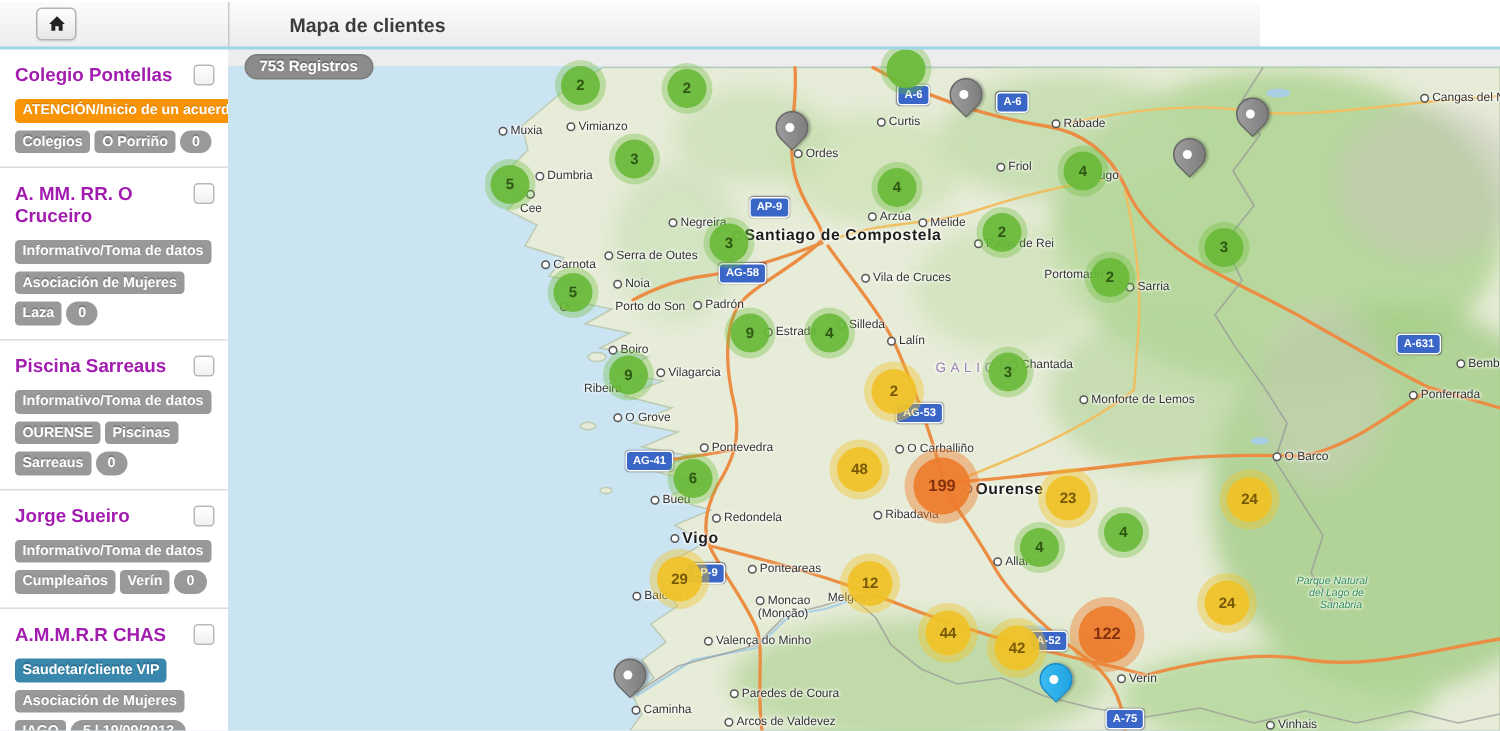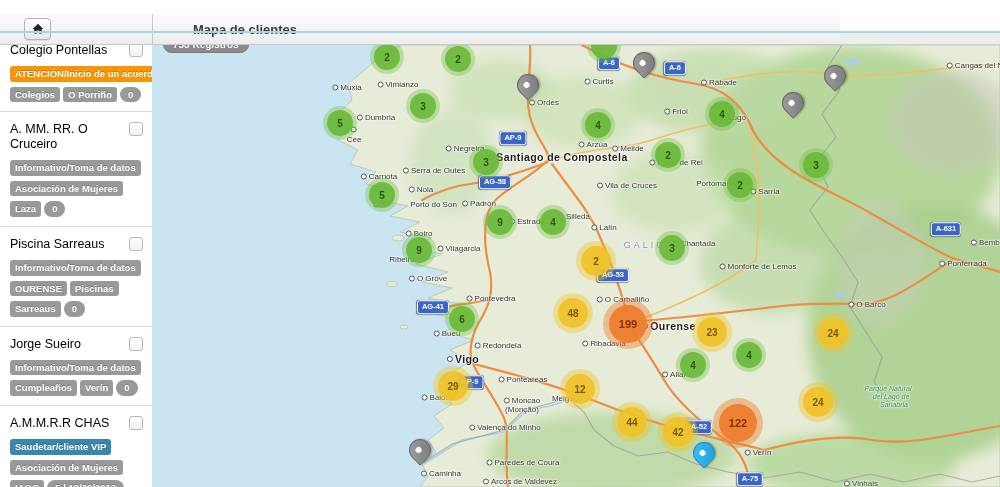--- a/index.html
+++ b/index.html
@@ -1,29 +1,29 @@
 <!DOCTYPE html>
 <html><head>
 <meta charset="utf-8">
 <style>
   html,body{margin:0;padding:0;}
   body{width:1000px;height:487px;overflow:hidden;font-family:"Liberation Sans",sans-serif;background:#fff;position:relative;}
   #app{position:absolute;inset:0;}
 
   
-  .topbar{position:absolute;left:0;top:14px;width:840px;height:30px;background:linear-gradient(#fcfcfc,#ececec);border-bottom:1px solid #c9c9c9;z-index:20;}
+  .topbar{position:absolute;left:0;top:1px;width:840px;height:30px;background:linear-gradient(#fcfcfc,#ececec);border-bottom:1px solid #c9c9c9;z-index:20;}
   .topbar-left{position:absolute;left:0;top:0;width:152px;height:30px;border-right:1px solid #c9c9c9;background:linear-gradient(#fbfbfb,#ededed);}
   .home-btn{position:absolute;left:24px;top:4px;width:27px;height:22px;border:1px solid #b3b3b3;border-radius:4px;background:linear-gradient(#ffffff,#e6e6e6);box-shadow:0 1px 1px rgba(0,0,0,.08);display:flex;align-items:center;justify-content:center;cursor:pointer;padding:0;}
   .topbar-title{position:absolute;left:193px;top:0;height:30px;display:flex;align-items:center;font-size:13px;font-weight:bold;color:#3c3c3c;}
   .blue-divider{position:absolute;left:0;top:31px;width:1000px;height:2px;background:#9fd6e9;z-index:21;}
 
   
   #sidebar{position:absolute;left:0;top:33px;width:152px;height:454px;background:#fff;overflow:hidden;z-index:10;}
   .sb-item{position:relative;padding:10px 10px 9px 10px;border-bottom:1px solid #dcdcdc;cursor:pointer;}
-  .sb-title{font-size:12.5px;color:#000000;margin:0 18px 9px 0;line-height:1.15;}
+  .sb-title{font-size:12.5px;color:#a21caf;margin:0 18px 9px 0;line-height:1.15;font-weight:bold;}
   .sb-check{position:absolute;right:9px;top:10px;width:12px;height:12px;border:1px solid #b8b8b8;border-radius:3px;background:linear-gradient(#fff,#f1f1f1);}
   .sb-tags{display:flex;flex-wrap:wrap;gap:5px 3px;width:134px;}
   .tag{display:inline-block;background:#999;color:#fff;font-size:9.5px;font-weight:bold;line-height:1;padding:3px 5px;border-radius:3px;text-shadow:0 -1px 0 rgba(0,0,0,.2);white-space:nowrap;}
   .tag.warn{background:#f89406;}
   .tag.info{background:#3a87ad;}
   .tag.round{border-radius:9px;padding:3px 8px;}
 
   
   #map{position:absolute;left:152px;top:32px;width:848px;height:455px;background:#cbe4f2;overflow:hidden;z-index:5;cursor:default;}
   #terrain{position:absolute;left:0;top:0;}
@@ -259,21 +259,21 @@
           <span>Portomarín</span>
         </div>
         <div class="town" style="left: 613px; top: 159px;">
           <span class="d"></span>
           <span>Sarria</span>
         </div>
         <div class="town" style="left: 327px; top: 171px;">
           <span class="d"></span>
           <span>Padrón</span>
         </div>
-        <div class="town" style="left: 452px; top: 153px; margin-left: 23px;">
+        <div class="town" style="left: 452px; top: 153px;">
           <span class="d"></span>
           <span>Vila de Cruces</span>
         </div>
         <div class="town" style="left: 267px; top: 201px;">
           <span class="d"></span>
           <span>Boiro</span>
         </div>
         <div class="town" style="left: 250px; top: 227px;">
           <span>Ribeira</span>
         </div>

